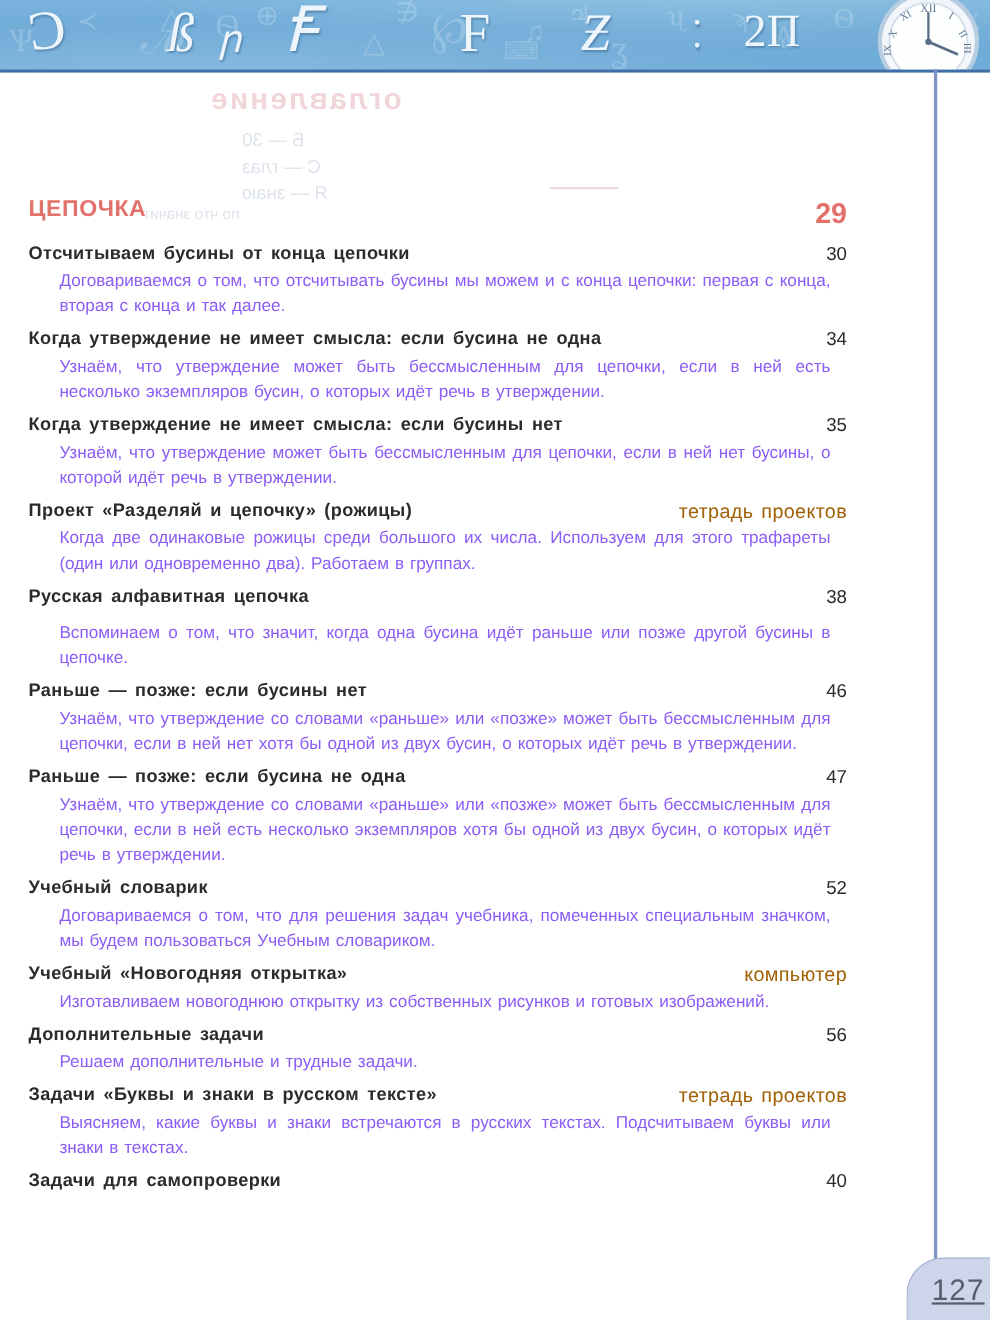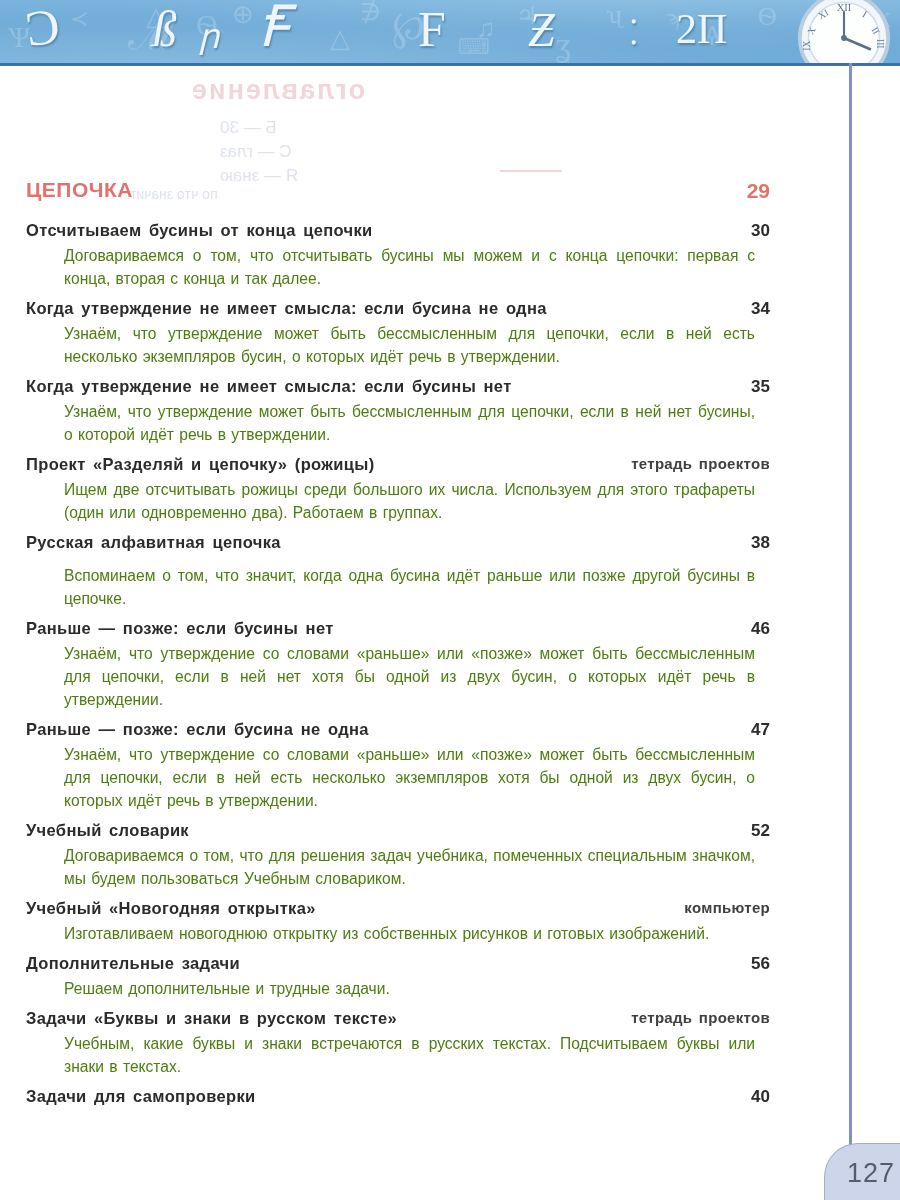--- a/index.html
+++ b/index.html
@@ -124,21 +124,21 @@
     font-size: 21px;
     font-weight: bold;
     color: #e2726b;
     letter-spacing: .5px;
     display: inline-block;
   }
   .section-page {
     position: absolute;
     right: 40px;
     top: 1px;
-    font-size: 21px;
+    font-size: 26px;
     font-weight: bold;
     color: #e2726b;
   }
 
   
   .entry { position: relative; margin-top: 9px; }
   .entry-head {
     position: relative;
     padding-left: 16px;
     padding-right: 120px;
@@ -149,37 +149,37 @@
     font-weight: bold;
     color: #2b2b2b;
     letter-spacing: .35px;
     word-spacing: 2.5px;
   }
   .entry-page {
     position: absolute;
     right: 40px;
     top: 0;
     font-size: 17px;
-    font-weight: bold;
+    font-weight: normal;
     color: #2b2b2b;
     white-space: nowrap;
   }
   .entry-page.note {
-    font-size: 15px;
-    color: #404040;
+    font-size: 18px;
+    color: #a16207;
     letter-spacing: .3px;
     word-spacing: 2px;
   }
   .entry-desc {
-    margin: 1px 0 0 10px;
+    margin: 1px 0 0 0;
     padding-left: 44px;
     padding-right: 55px;
     font-size: 15.6px;
     line-height: 23px;
-    color: #4d7c0f;
+    color: #8b5cf6;
     text-align: justify;
     word-spacing: 1px;
   }
 
   
   .page-tab {
     position: absolute;
     left: 824px;
     top: 1143px;
     width: 120px;
@@ -191,20 +191,21 @@
     border-bottom: none;
     box-sizing: border-box;
   }
   .page-tab span {
     position: absolute;
     left: 22px;
     top: 14px;
     font-size: 27px;
     color: #555d6d;
     letter-spacing: 1px;
+    text-decoration: underline;
   }
 </style>
 </head>
 <body>
 
 <div class="page">
 
   <div class="banner">
     <div class="shade"></div>
 
@@ -278,21 +279,21 @@
         <div class="entry">
           <div class="entry-head"><span class="entry-title">Когда утверждение не имеет смысла: если бусина не одна</span><span class="entry-page">34</span></div>
           <p class="entry-desc">Узнаём, что утверждение может быть бессмысленным для цепочки, если в ней есть несколько экземпляров бусин, о которых идёт речь в утверждении.</p>
         </div>
         <div class="entry">
           <div class="entry-head"><span class="entry-title">Когда утверждение не имеет смысла: если бусины нет</span><span class="entry-page">35</span></div>
           <p class="entry-desc">Узнаём, что утверждение может быть бессмысленным для цепочки, если в ней нет бусины, о которой идёт речь в утверждении.</p>
         </div>
         <div class="entry">
           <div class="entry-head"><span class="entry-title">Проект «Разделяй и цепочку» (рожицы)</span><span class="entry-page note">тетрадь проектов</span></div>
-          <p class="entry-desc">Ищем две отсчитывать рожицы среди большого их числа. Используем для этого трафареты (один или одновременно два). Работаем в группах.</p>
+          <p class="entry-desc">Когда две одинаковые рожицы среди большого их числа. Используем для этого трафареты (один или одновременно два). Работаем в группах.</p>
         </div>
         <div class="entry">
           <div class="entry-head"><span class="entry-title">Русская алфавитная цепочка</span><span class="entry-page">38</span></div>
         </div>
         <div class="entry">
           <p class="entry-desc">Вспоминаем о том, что значит, когда одна бусина идёт раньше или позже другой бусины в цепочке.</p>
         </div>
         <div class="entry">
           <div class="entry-head"><span class="entry-title">Раньше — позже: если бусины нет</span><span class="entry-page">46</span></div>
           <p class="entry-desc">Узнаём, что утверждение со словами «раньше» или «позже» может быть бессмысленным для цепочки, если в ней нет хотя бы одной из двух бусин, о которых идёт речь в утверждении.</p>
@@ -308,21 +309,21 @@
         <div class="entry">
           <div class="entry-head"><span class="entry-title">Учебный «Новогодняя открытка»</span><span class="entry-page note">компьютер</span></div>
           <p class="entry-desc">Изготавливаем новогоднюю открытку из собственных рисунков и готовых изображений.</p>
         </div>
         <div class="entry">
           <div class="entry-head"><span class="entry-title">Дополнительные задачи</span><span class="entry-page">56</span></div>
           <p class="entry-desc">Решаем дополнительные и трудные задачи.</p>
         </div>
         <div class="entry">
           <div class="entry-head"><span class="entry-title">Задачи «Буквы и знаки в русском тексте»</span><span class="entry-page note">тетрадь проектов</span></div>
-          <p class="entry-desc">Учебным, какие буквы и знаки встречаются в русских текстах. Подсчитываем буквы или знаки в текстах.</p>
+          <p class="entry-desc">Выясняем, какие буквы и знаки встречаются в русских текстах. Подсчитываем буквы или знаки в текстах.</p>
         </div>
         <div class="entry">
           <div class="entry-head"><span class="entry-title">Задачи для самопроверки</span><span class="entry-page">40</span></div>
         </div>
       </div>
 
   </div>
 
   <div class="page-tab">
     <span>127</span>

